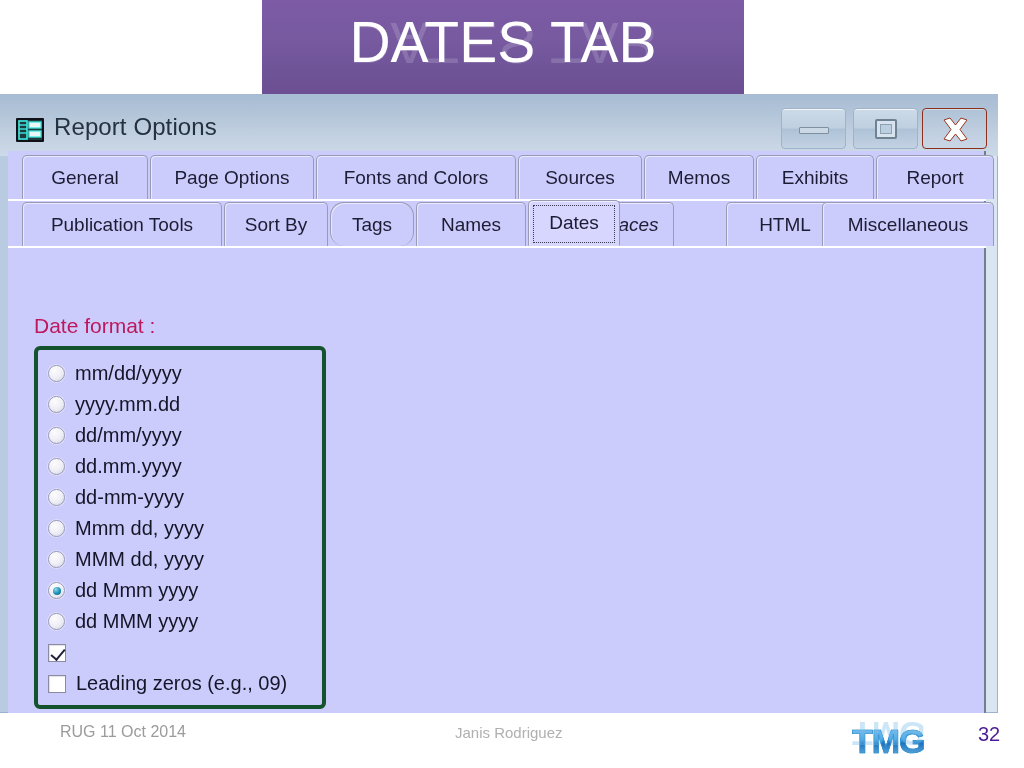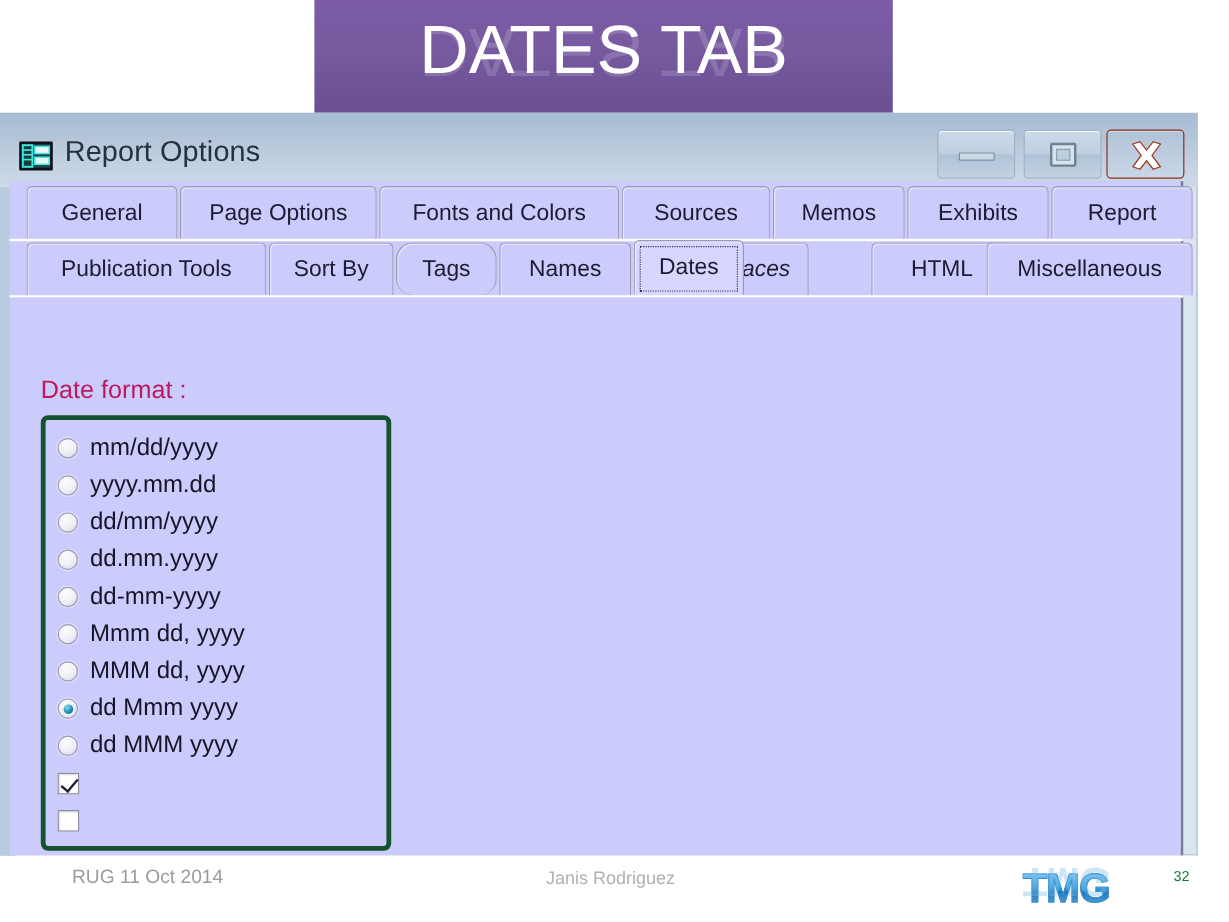--- a/index.html
+++ b/index.html
@@ -281,22 +281,22 @@
   .footer-center {
     position: absolute;
     left: 455px; top: 11px;
     font-size: 15px;
     color: #b0b0b0;
     white-space: nowrap;
   }
   .footer-page {
     position: absolute;
     left: 978px; top: 10px;
-    font-size: 12px;
-    color: #15803d;
+    font-size: 20px;
+    color: #4c1d95;
   }
   .tmg-logo {
     position: absolute;
     left: 852px; top: 722px;
     width: 84px; height: 46px;
     overflow: hidden;
   }
   .tmg-logo .tmg-text {
     position: absolute;
     left: 0; top: 0;
@@ -452,20 +452,21 @@
         </div>
         <div class="opt-row" style="top: 256px;">
           <span class="radio"></span>
           <span class="opt-label">dd MMM yyyy</span>
         </div>
         <div class="opt-row" style="top: 287px;">
           <span class="checkbox checked"></span>
         </div>
         <div class="opt-row" style="top: 318px;">
           <span class="checkbox"></span>
+          <span class="opt-label">Leading zeros (e.g., 09)</span>
         </div>
       </div>
   </div>
 
   <div class="footer">
     <div class="footer-left">RUG 11 Oct 2014</div>
     <div class="footer-center">Janis Rodriguez</div>
     <div class="footer-page">32</div>
   </div>
   <div class="tmg-logo">

